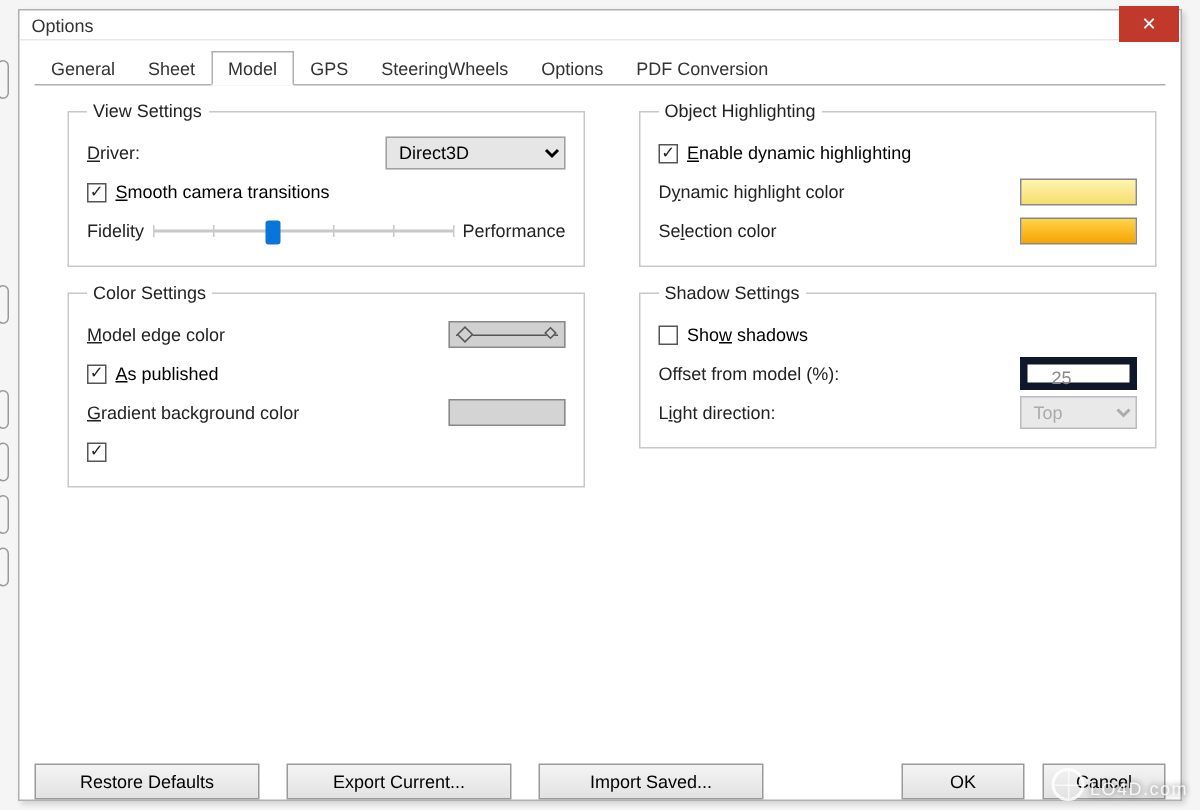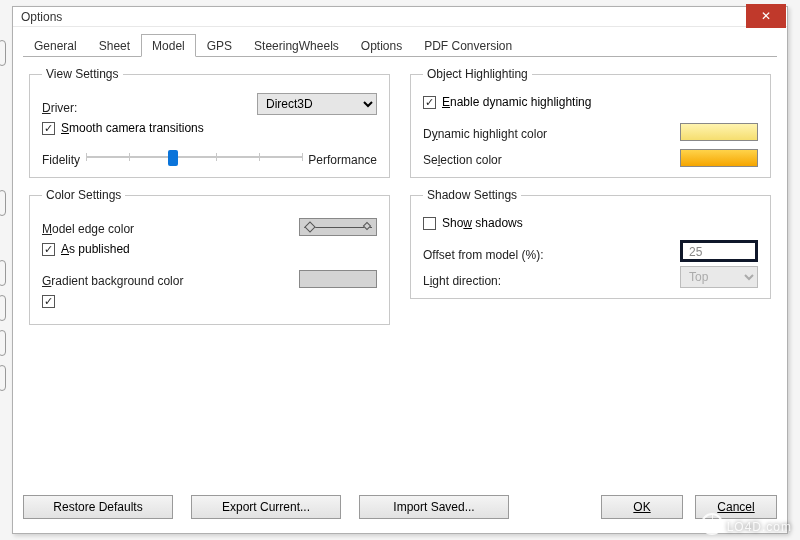--- a/index.html
+++ b/index.html
@@ -13,24 +13,24 @@
     display: flex; flex-direction: column;
   }
   .titlebar { height: 20px; display: flex; align-items: center; padding-left: 8px; border-bottom: 1px solid #e8e8e8; }
   .titlebar .title { flex: 1; color: #333; }
   .close-btn { width: 40px; height: 24px; background: #c0392b; color: #fff; display: flex; align-items: center; justify-content: center; cursor: pointer; margin-top:-2px; margin-right:1px;}
   .content { flex: 1; padding: 6px 10px 0 10px; position: relative; }
   .tabs { display: flex; align-items: center; border-bottom: 1px solid #b0b0b0; height: 24px; }
   .tab { padding: 4px 10px 3px 10px; color: #333; border: 1px solid transparent; position: relative; top: 1px; cursor: pointer; }
   .tab.active { background: #fff; border: 1px solid #b0b0b0; border-bottom: 1px solid #fff; }
   .panel { display: flex; gap: 20px; padding: 10px 6px 4px 6px; }
-  .col { flex: 1; }
+  .col { flex: 1; margin-left: 16px; }
   fieldset { border: 1px solid #c8c8c8; margin: 0 0 10px 0; padding: 8px 12px 10px 12px; }
   legend { color: #222; padding: 0 4px; }
-  .row { display: flex; align-items: flex-end; min-height: 26px; gap: 6px; }
+  .row { display: flex; align-items: center; min-height: 26px; gap: 6px; }
   .lbl { flex: 0 0 auto; color: #222; }
   .u { text-decoration: underline; text-underline-offset: 1px; }
   .spacer { flex: 1; }
   select {
     height: 22px; border: 1px solid #a0a0a0; background: #e6e6e6; padding: 0 4px; width: 120px;
   }
   select:disabled { color: #888; background: #e0e0e0; }
   .slider-wrap { flex: 1; display: flex; align-items: center; gap: 8px; }
   .slider {
     position: relative; flex: 1; height: 20px;
@@ -42,27 +42,27 @@
   .chkbox { width: 13px; height: 13px; border: 1px solid #555; display: inline-flex; align-items: center; justify-content: center; font-size: 10px; line-height: 1; background: #fff; }
   .chkbox.checked::after { content: "✓"; font-size: 11px; color: #222; }
   .swatch { width: 78px; height: 18px; border: 1px solid #888; }
   .sw-gray { background: #d0d0d0; position: relative; overflow:hidden; }
   .sw-gray::before { content:""; position:absolute; left:4px; right:4px; top:8px; height:1px; background:#555; }
   .sw-gray::after  { content:""; position:absolute; left:6px; top:4px; width:6px; height:6px; border:1px solid #555; transform:rotate(45deg); background:#d0d0d0;}
   .sw-gray .arR { position:absolute; right:6px; top:4px; width:6px; height:6px; border:1px solid #555; transform:rotate(45deg); background:#d0d0d0;}
   .sw-flat { background: #d4d4d4; }
   .sw-yellow { background: linear-gradient(#fff4b0,#f5de6f); }
   .sw-orange { background: linear-gradient(#ffd34a,#f5a500); }
-  .numbox { width: 78px; height: 22px; border: 3px solid #0f172a; padding: 2px 6px; color: #888; background: #fff; }
+  .numbox { width: 78px; height: 22px; border: 5px solid #0f172a; padding: 2px 16px; color: #888; background: #fff; }
   .footer {
-    height: 38px; display:flex; align-items:flex-start; gap: 18px; padding: 0 10px;
+    height: 38px; display:flex; align-items:flex-end; gap: 18px; padding: 0 10px;
   }
   .btn { height: 24px; border: 1px solid #9a9a9a; background: linear-gradient(#f4f4f4,#e2e2e2); padding: 0 14px; display:inline-flex; align-items:center; justify-content:center; cursor:pointer;}
   .btn.wide { width: 150px; }
-  .footer .right { margin-left:auto; display:flex; gap:12px;text-decoration:underline; }
+  .footer .right { margin-left:auto; display:flex; gap:12px; }
   .watermark {
     position: absolute; right: 8px; bottom: 4px; color: rgba(255,255,255,0.85);
     font-size: 20px; letter-spacing: 1px; font-weight: 300;
     text-shadow: 0 0 4px rgba(0,0,0,0.6);
     pointer-events:none;
   }
   .watermark .globe { display:inline-block; width:22px; height:22px; border:2px solid rgba(255,255,255,0.85); border-radius:50%; vertical-align:-4px; margin-right:4px; position:relative;}
   .watermark .globe::before{content:"";position:absolute;left:9px;top:0;bottom:0;width:1px;background:rgba(255,255,255,0.7);}
   .watermark .globe::after{content:"";position:absolute;top:9px;left:0;right:0;height:1px;background:rgba(255,255,255,0.7);}
 </style>

